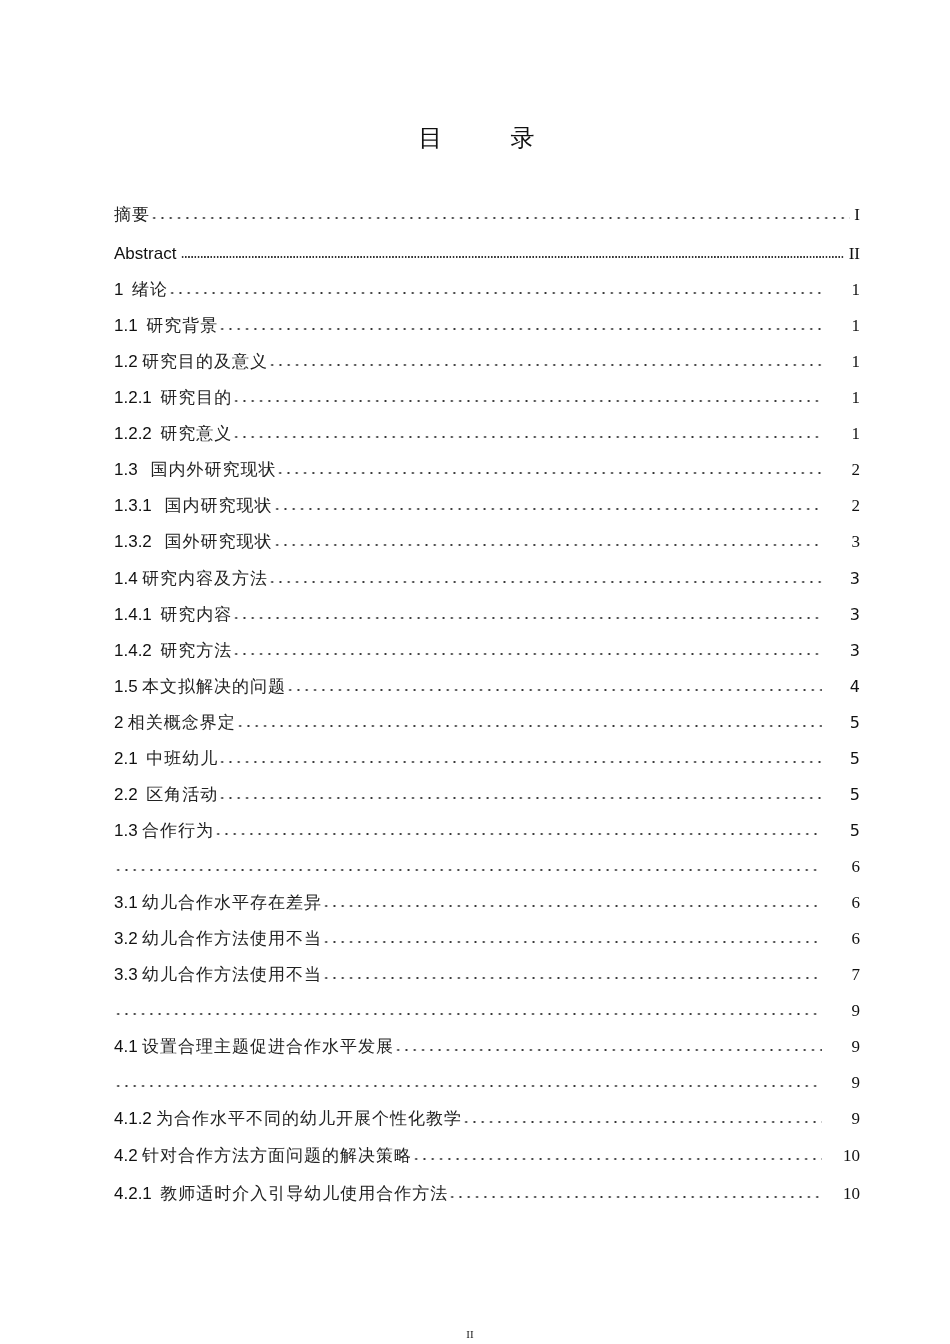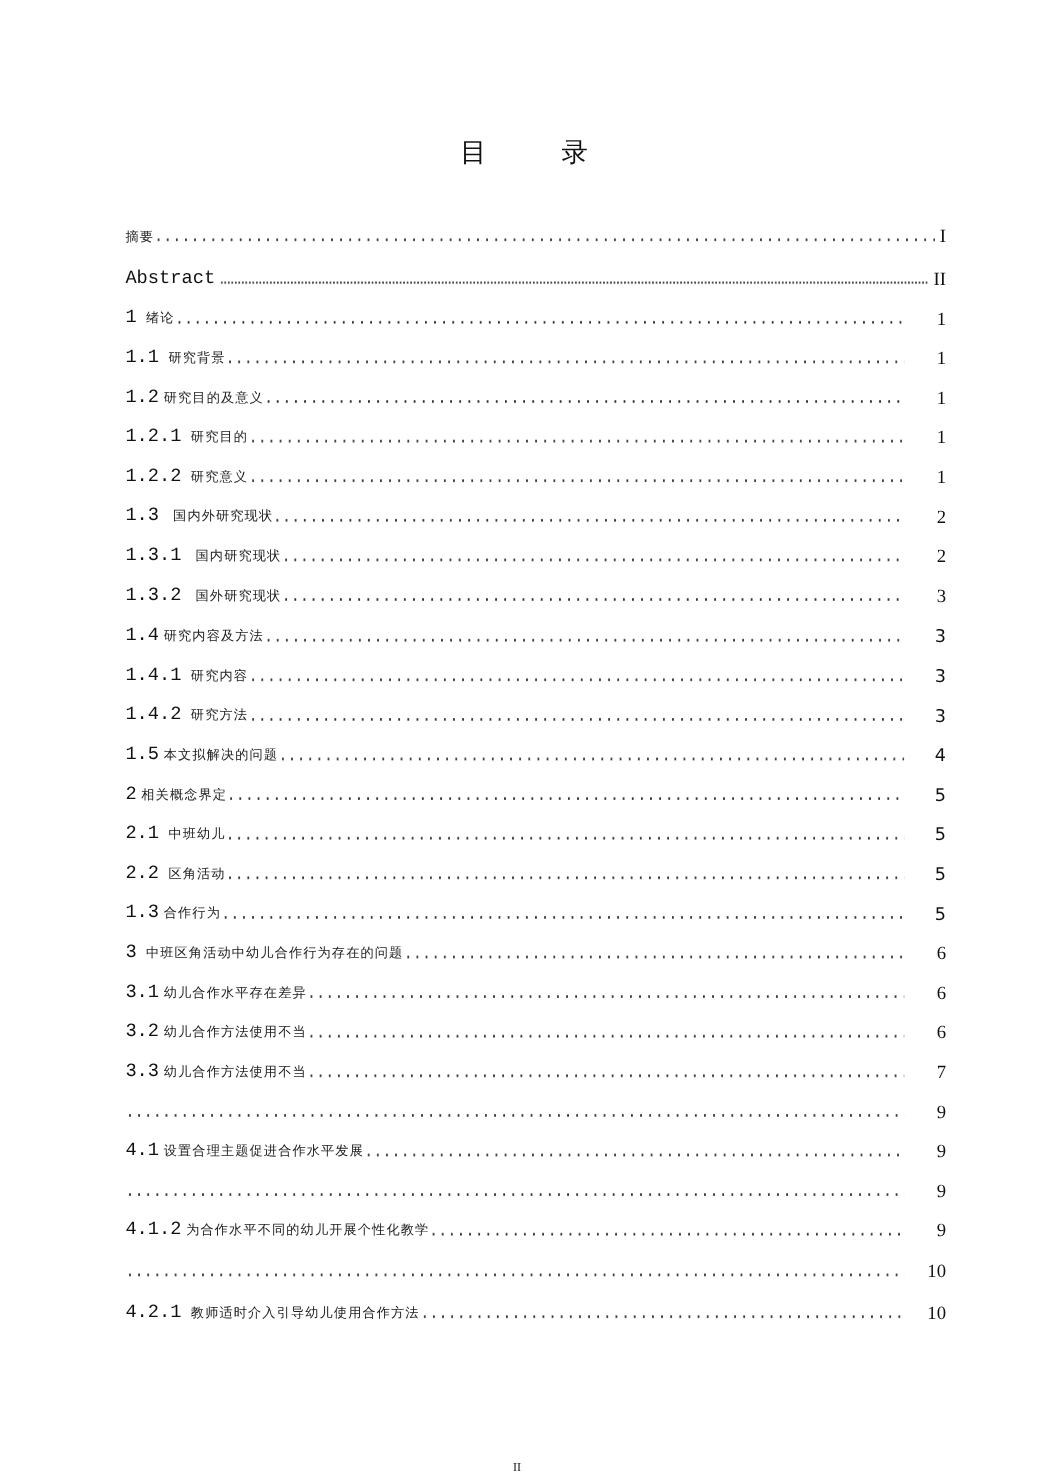--- a/index.html
+++ b/index.html
@@ -48,26 +48,26 @@
       font-size: 17px;
       line-height: 22px;
       white-space: nowrap;
       cursor: pointer;
     }
     .toc-entry .label {
       flex: 0 0 auto;
       font-family: "Liberation Serif", serif;
     }
     .toc-entry .label .num {
-      font-family: Liberation Mono, monospace;
+      font-family: Liberation Sans, sans-serif;
       margin-top: 27px;
     }
     .toc-entry .label .txt {
       font-family: "DejaVu Sans", sans-serif;
-      font-size: 12px;
+      font-size: 17px;
       letter-spacing: 1px;
       color: #222;
     }
     .toc-entry .leader {
       flex: 1 1 auto;
       overflow: hidden;
       margin: 0 0 5px 0;
       height: 6px;
       background-image: radial-gradient(circle, #333 0.9px, transparent 1.2px);
       background-size: 8.3px 6px;
@@ -215,21 +215,20 @@
       <span class="page-num gap sans">5</span>
     </div>
 
     <div class="toc-entry" style="top:616px">
       <span class="label"><span class="num">1.3</span>&nbsp;<span class="txt">合作行为</span></span>
       <span class="leader"></span>
       <span class="page-num gap sans">5</span>
     </div>
 
     <div class="toc-entry" style="top:652px">
-      <span class="label"><span class="num">3</span>&nbsp;&nbsp;<span class="txt">中班区角活动中幼儿合作行为存在的问题</span></span>
       <span class="leader"></span>
       <span class="page-num gap">6</span>
     </div>
 
     <div class="toc-entry" style="top:688px">
       <span class="label"><span class="num">3.1</span>&nbsp;<span class="txt">幼儿合作水平存在差异</span></span>
       <span class="leader"></span>
       <span class="page-num gap">6</span>
     </div>
 
@@ -261,20 +260,21 @@
       <span class="page-num gap">9</span>
     </div>
 
     <div class="toc-entry" style="top:904px">
       <span class="label"><span class="num">4.1.2</span>&nbsp;<span class="txt">为合作水平不同的幼儿开展个性化教学</span></span>
       <span class="leader"></span>
       <span class="page-num gap">9</span>
     </div>
 
     <div class="toc-entry" style="top:941px">
+      <span class="label"><span class="num">4.2</span>&nbsp;<span class="txt">针对合作方法方面问题的解决策略</span></span>
       <span class="leader"></span>
       <span class="page-num gap">10</span>
     </div>
 
     <div class="toc-entry" style="top:979px">
       <span class="label"><span class="num">4.2.1</span>&nbsp;&nbsp;<span class="txt">教师适时介入引导幼儿使用合作方法</span></span>
       <span class="leader"></span>
       <span class="page-num gap">10</span>
     </div>
 

